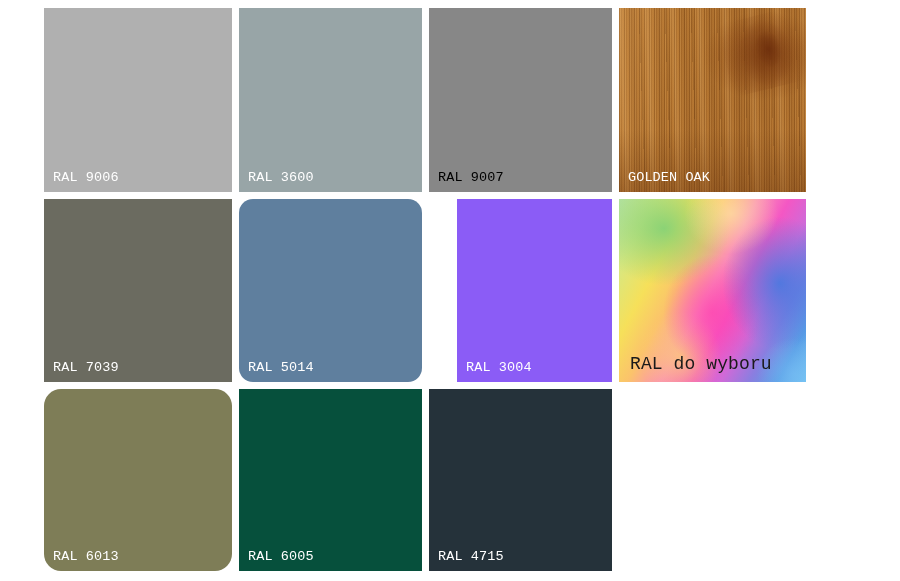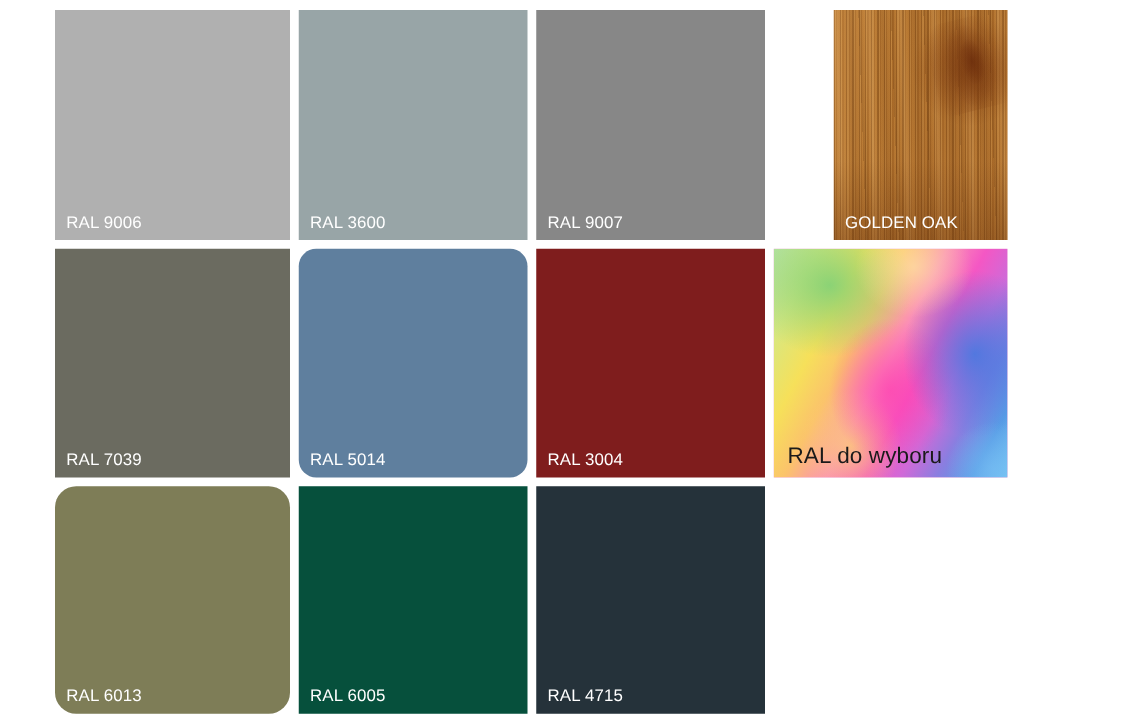--- a/index.html
+++ b/index.html
@@ -37,34 +37,33 @@
 
   .swatch-label {
     position: absolute;
     left: 9px;
     bottom: 8px;
     font-size: 13.5px;
     line-height: 1;
     letter-spacing: 0.1px;
     color: #ffffff;
     white-space: nowrap;
-    font-family: Liberation Sans, sans-serif;
+    font-family: Liberation Mono, monospace;
   }
 
   .swatch-label.dark-text {
     color: #1a1a1a;
     left: 11px;
     bottom: 9px;
     font-size: 18px;
   }
 
   
   .wood {
     background-color: #b5762f;
-    margin-left: 48px;
   }
   .wood .grain-fine {
     position: absolute;
     inset: 0;
     background-image: repeating-linear-gradient(
         90deg,
         rgba(92, 46, 10, 0.30) 0px,
         rgba(92, 46, 10, 0.30) 1px,
         rgba(255, 208, 140, 0.16) 1px,
         rgba(255, 208, 140, 0.16) 2px,
@@ -195,41 +194,41 @@
 
   <div class="swatch" style="background-color: rgb(176, 176, 176);">
     <span class="swatch-label" style="color: rgb(255, 255, 255);">RAL 9006</span>
   </div>
 
   <div class="swatch" style="background-color: rgb(152, 165, 167);">
     <span class="swatch-label" style="color: rgb(255, 255, 255);">RAL 3600</span>
   </div>
 
   <div class="swatch" style="background-color: rgb(135, 135, 135);">
-    <span class="swatch-label" style="color: #ffffff;">RAL 9007</span>
+    <span class="swatch-label" style="color: #000000;">RAL 9007</span>
   </div>
 
   <div class="swatch wood" style="background-color: rgb(181, 118, 47);">
     <span class="grain-fine"></span>
     <span class="grain-mid"></span>
     <span class="grain-shade"></span>
     <span class="grain-knot"></span>
     <span class="label-scrim"></span>
     <span class="swatch-label" style="color: rgb(255, 255, 255);">GOLDEN OAK</span>
   </div>
 
   <div class="swatch" style="background-color: rgb(107, 107, 96);">
     <span class="swatch-label" style="color: rgb(255, 255, 255);">RAL 7039</span>
   </div>
 
   <div class="swatch" style="background-color: rgb(95, 127, 158); border-radius: 14px;">
     <span class="swatch-label" style="color: rgb(255, 255, 255);">RAL 5014</span>
   </div>
 
-  <div class="swatch" style="background-color: #7f1d1d;">
+  <div class="swatch" style="background-color: #8b5cf6; margin-left: 28px;">
     <span class="swatch-label" style="color: rgb(255, 255, 255);">RAL 3004</span>
   </div>
 
   <div class="swatch rainbow" style="background-color: rgb(240, 167, 216);">
     <span class="rb-layer rb-base"></span>
     <span class="rb-layer rb-glow-a"></span>
     <span class="rb-layer rb-glow-d"></span>
     <span class="rb-layer rb-glow-b"></span>
     <span class="rb-layer rb-glow-c"></span>
     <span class="rb-layer rb-glow-e"></span>

